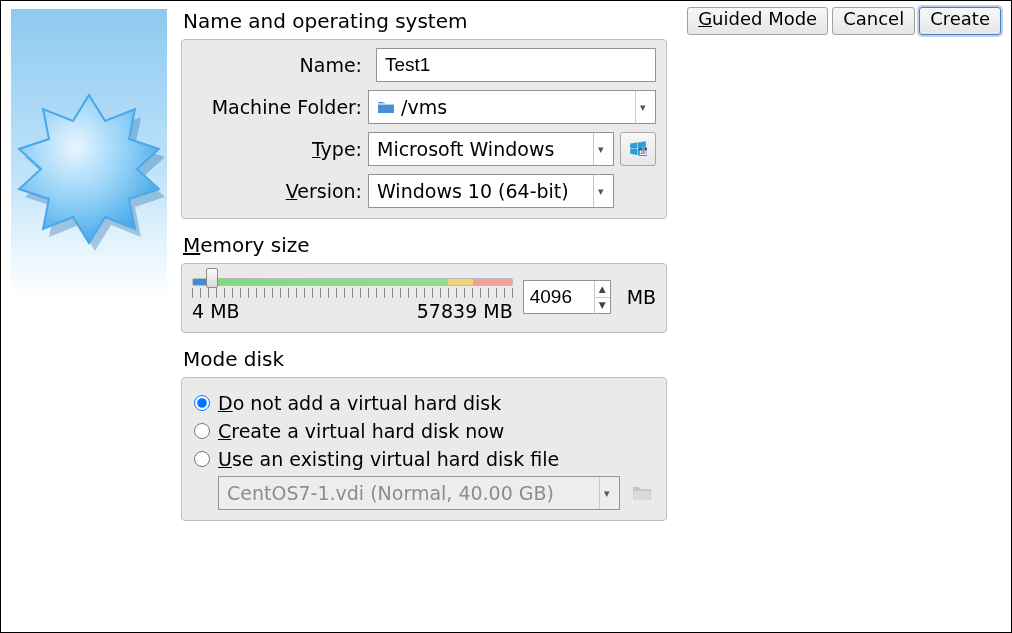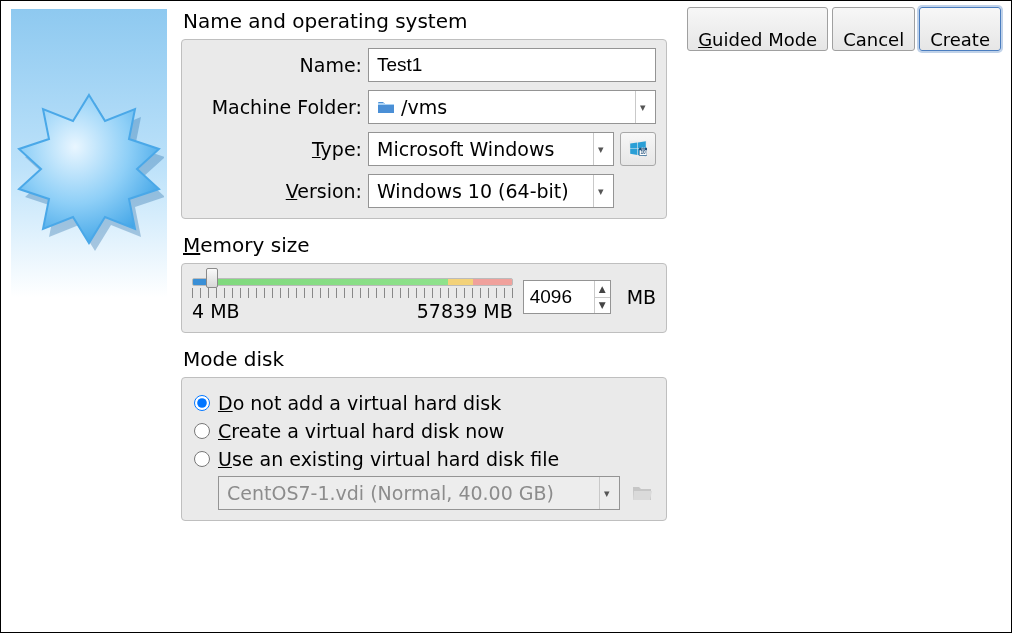--- a/index.html
+++ b/index.html
@@ -72,20 +72,21 @@
     align-items: stretch;
   }
   .text-input {
     flex: 1;
     height: 34px;
     border: 1px solid #949494;
     background: #fff;
     padding: 4px 8px;
     font-size: 19px;
     outline: none;
+    margin-left: 8px;
   }
   .combo {
     flex: 1;
     display: flex;
     align-items: center;
     height: 34px;
     border: 1px solid #949494;
     background: #fff;
     padding: 0 6px 0 8px;
     position: relative;
@@ -237,28 +238,28 @@
     opacity: 0.45;
   }
   .footer {
     border-top: 0px solid #ccc;
     padding: 6px 10px 8px 10px;
     display: flex;
     justify-content: flex-end;
     gap: 4px;
   }
   .btn {
-    height: 44px;
+    height: 28px;
     padding: 0 10px;
     border: 1px solid #a0a0a0;
     border-radius: 3px;
     background: linear-gradient(#f7f7f7,#e6e6e6);
     font-size: 18px;
     display: inline-flex;
-    align-items: flex-end;
+    align-items: flex-start;
     cursor: pointer;
   }
   .btn.disabled {
     color: #9a9a9a;
     cursor: default;
   }
   .btn.primary {
     border-color: #4a7dbf;
     box-shadow: 0 0 0 2px rgba(74,125,191,.35);
   }

